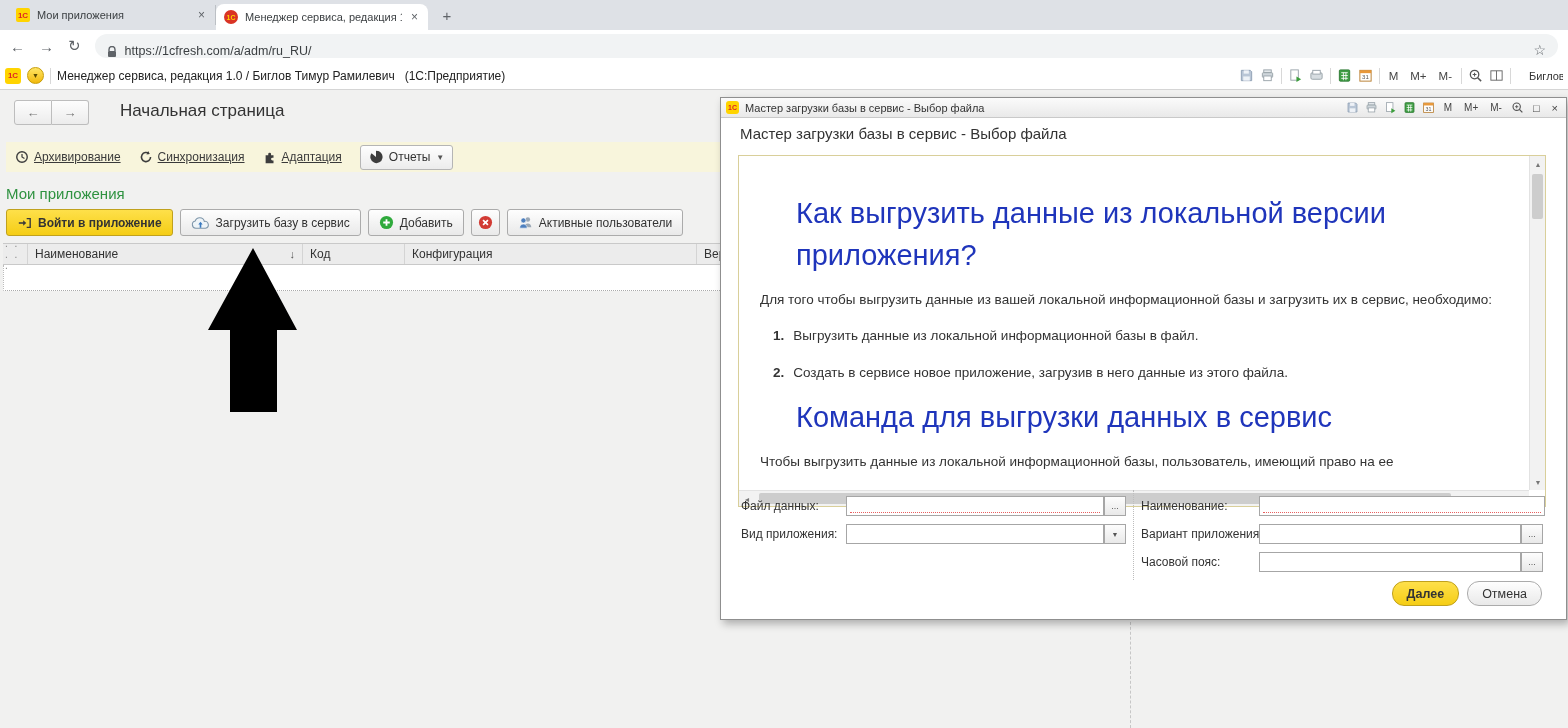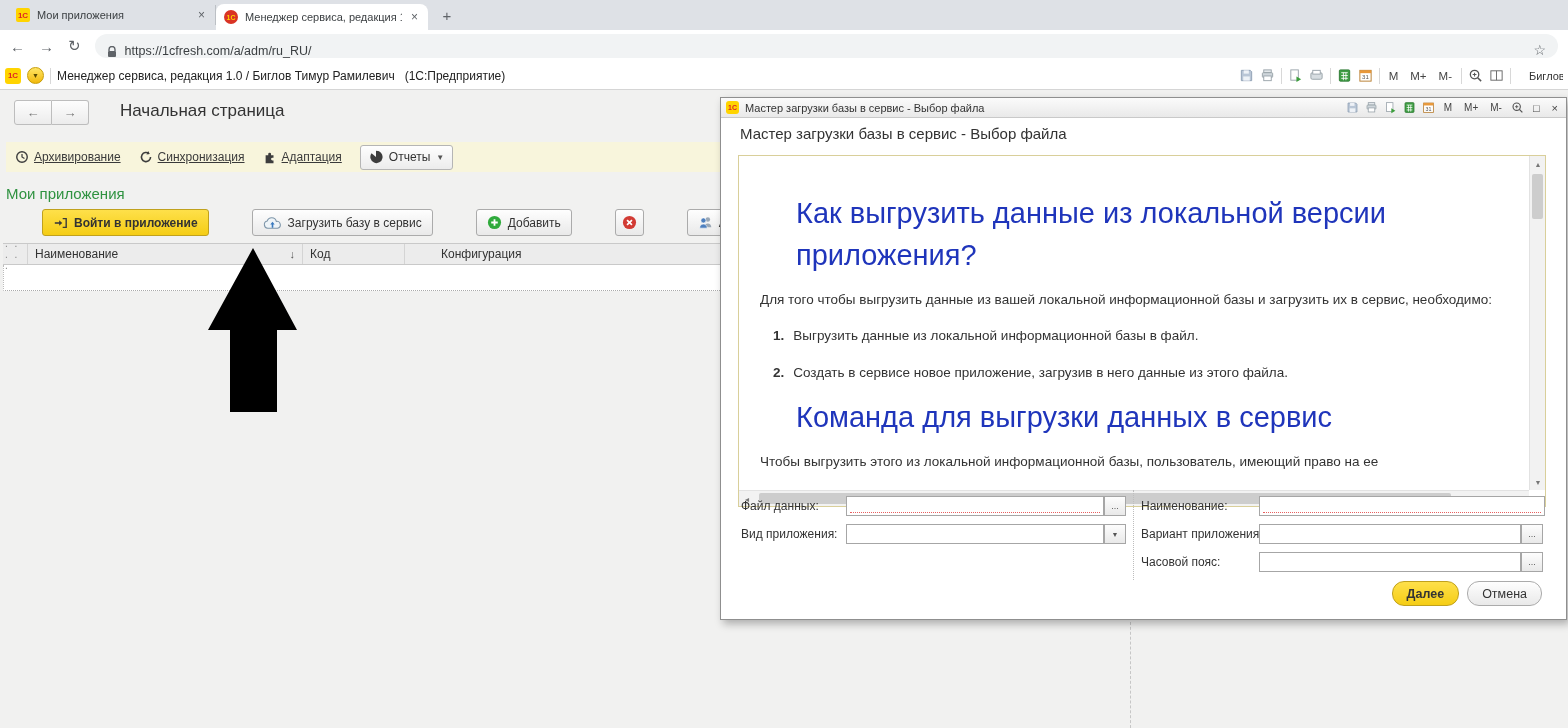--- a/index.html
+++ b/index.html
@@ -59,32 +59,32 @@
   .rep-btn{display:flex;align-items:center;gap:6px;height:23px;padding:0 8px;background:linear-gradient(#fefefe,#ececec);
     border:1px solid #b5b5b5;border-radius:3px;cursor:pointer;}
   .rep-btn .lbl{font-size:12px;color:#333;}
   .caret{font-size:8px;color:#555;}
 
   .section-title{left:6px;top:95px;font-size:15px;color:#2f9240;}
 
   .btnrow{left:6px;top:119px;display:flex;gap:7px;align-items:center;}
   .btn{display:flex;align-items:center;gap:6px;height:25px;padding:0 10px;
     background:linear-gradient(#fefefe,#e9e9e9);border:1px solid #ababab;border-radius:3px;
-    font-size:12px;color:#333;cursor:pointer;white-space:nowrap;margin-left:36px;}
+    font-size:12px;color:#333;cursor:pointer;white-space:nowrap;}
   .btn.yellow{background:linear-gradient(#fee04a,#f5cd15);border-color:#c0a11d;font-weight:bold;}
   .btn.iconly{padding:0 6px;}
 
   .apptable{left:3px;top:153px;width:1557px;}
   .thead{display:flex;height:22px;background:#ececec;border-top:1px solid #c9c9c9;border-bottom:1px solid #c9c9c9;
     font-size:12px;color:#333;align-items:center;box-sizing:border-box;}
   .th{padding:0 7px;border-right:1px solid #d4d4d4;height:100%;display:flex;align-items:center;box-sizing:border-box;cursor:pointer;}
   .th.dots{width:25px;color:#888;letter-spacing:2px;font-size:10px;justify-content:center;padding:0 2px;}
   .th.name{width:275px;}
   .th.code{width:102px;}
-  .th.config{width:292px;margin-left:29px;}
+  .th.config{width:292px;}
   .th.version{flex:1;border-right:none;}
   .sort{margin-left:auto;font-size:11px;color:#555;}
   .trow{height:25px;background:#fff;border-bottom:1px dotted #aaa;border-left:1px dotted #bbb;border-right:1px dotted #bbb;}
 
   .divider-dashed{left:1130px;top:532px;height:106px;width:0;border-left:1px dashed #c6c6c6;}
 
   
   .dialog{left:720px;top:97px;width:847px;height:523px;background:#fff;border:1px solid #8f8f8f;
     box-sizing:border-box;box-shadow:3px 4px 8px rgba(0,0,0,.28);z-index:10;}
   .dlg-titlebar{height:20px;background:linear-gradient(#fbfbfb,#e9e9e9);border-bottom:1px solid #c9c9c9;
@@ -400,21 +400,21 @@
       <div class="help-p help-p1">Для того чтобы выгрузить данные из вашей локальной информационной базы и загрузить их в сервис, необходимо:</div>
       <div class="step step1">
         <span class="num">1.</span>
         <span>Выгрузить данные из локальной информационной базы в файл.</span>
       </div>
       <div class="step step2">
         <span class="num">2.</span>
         <span>Создать в сервисе новое приложение, загрузив в него данные из этого файла.</span>
       </div>
       <h1 class="h-blue help-h2">Команда для выгрузки данных в сервис</h1>
-      <div class="help-p help-p2">Чтобы выгрузить этого из локальной информационной базы, пользователь, имеющий право на ее</div>
+      <div class="help-p help-p2">Чтобы выгрузить данные из локальной информационной базы, пользователь, имеющий право на ее</div>
     </div>
     <div class="vscroll">
       <span class="sarrow" style="top:0;">▲</span>
       <div class="vthumb"></div>
       <span class="sarrow" style="bottom:0;">▼</span>
     </div>
     <div class="hscroll">
       <span class="sarrow" style="left:0;">◄</span>
       <div class="hthumb"></div>
       <span class="sarrow" style="right:0;">►</span>

